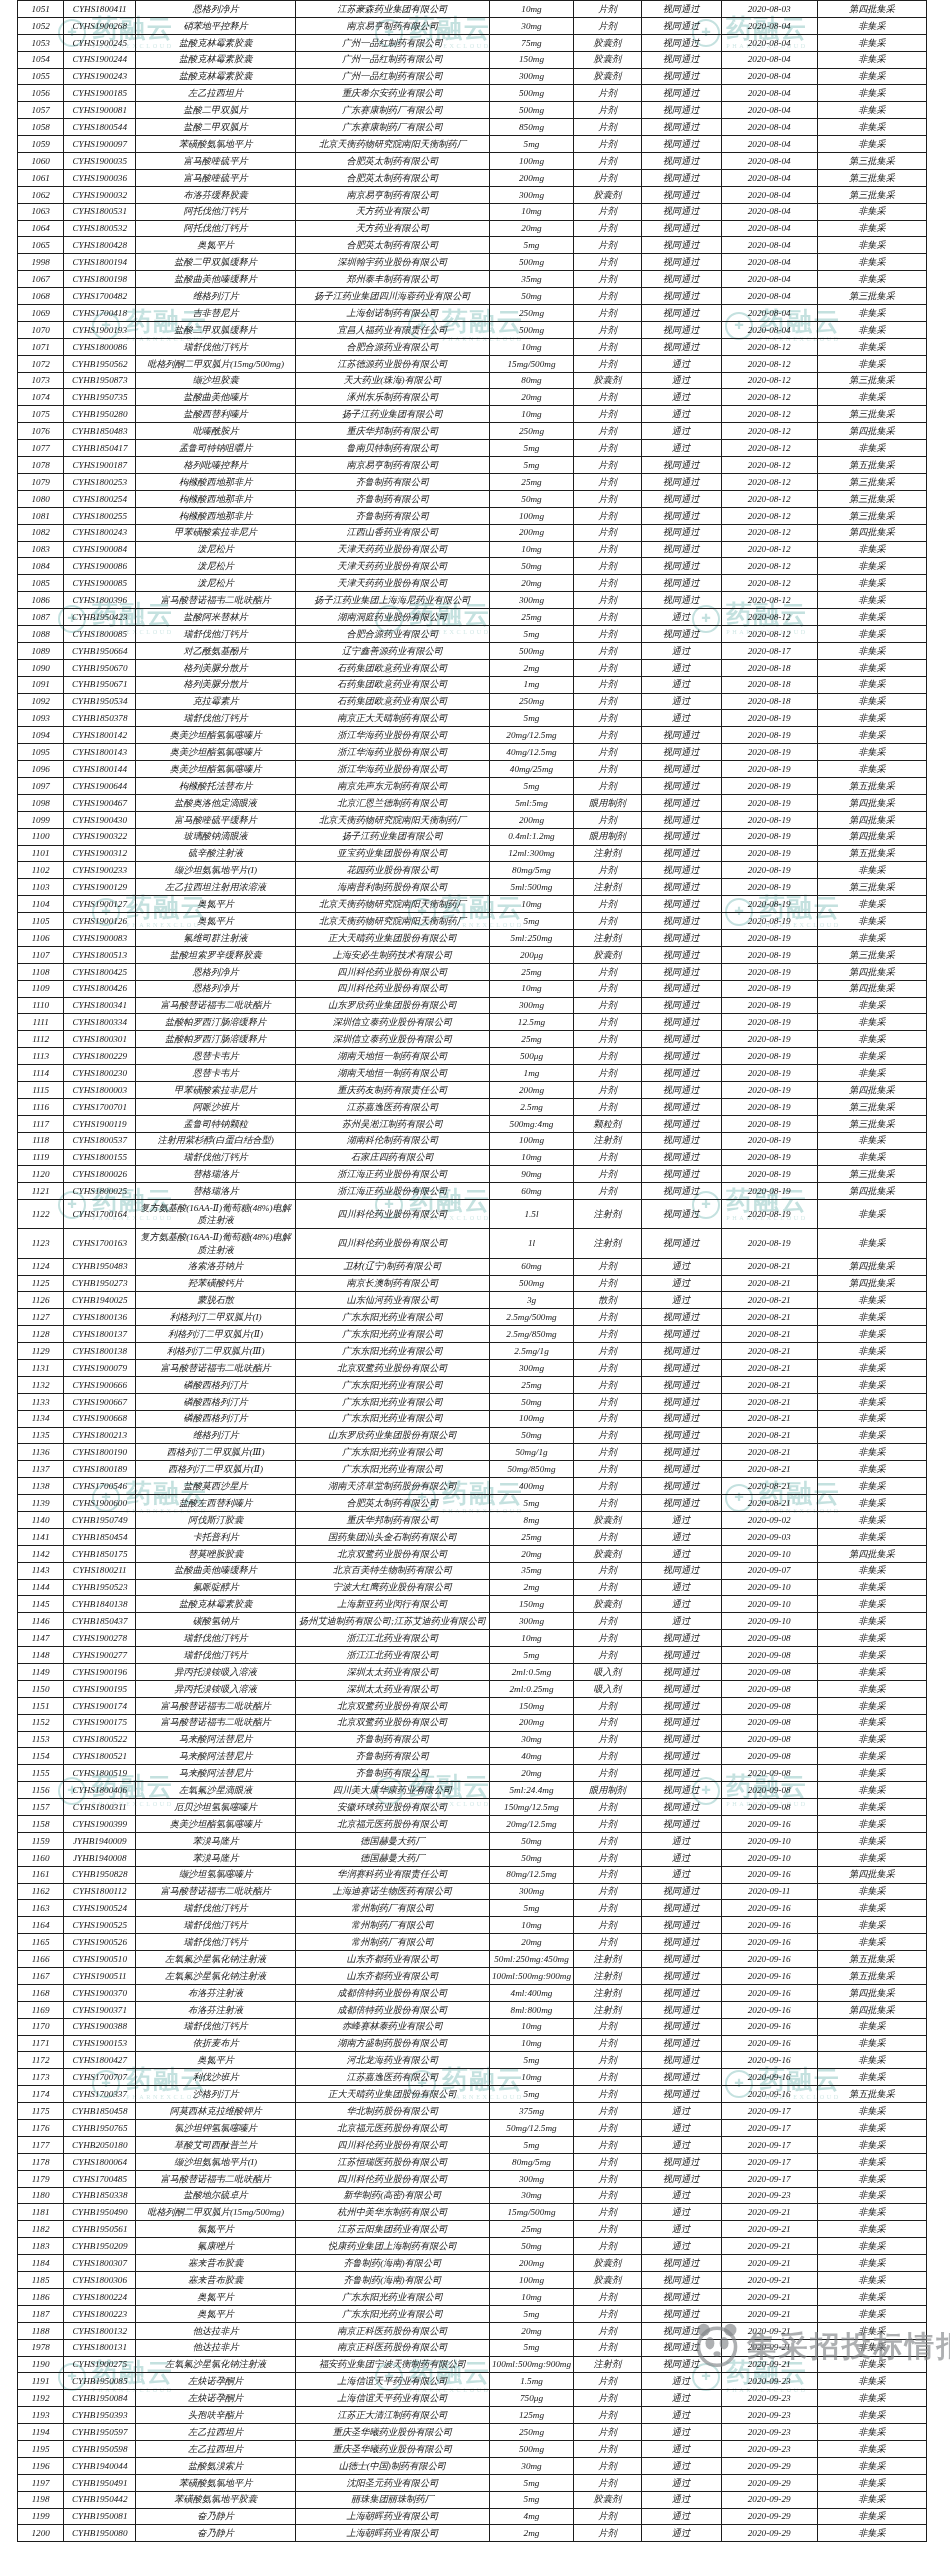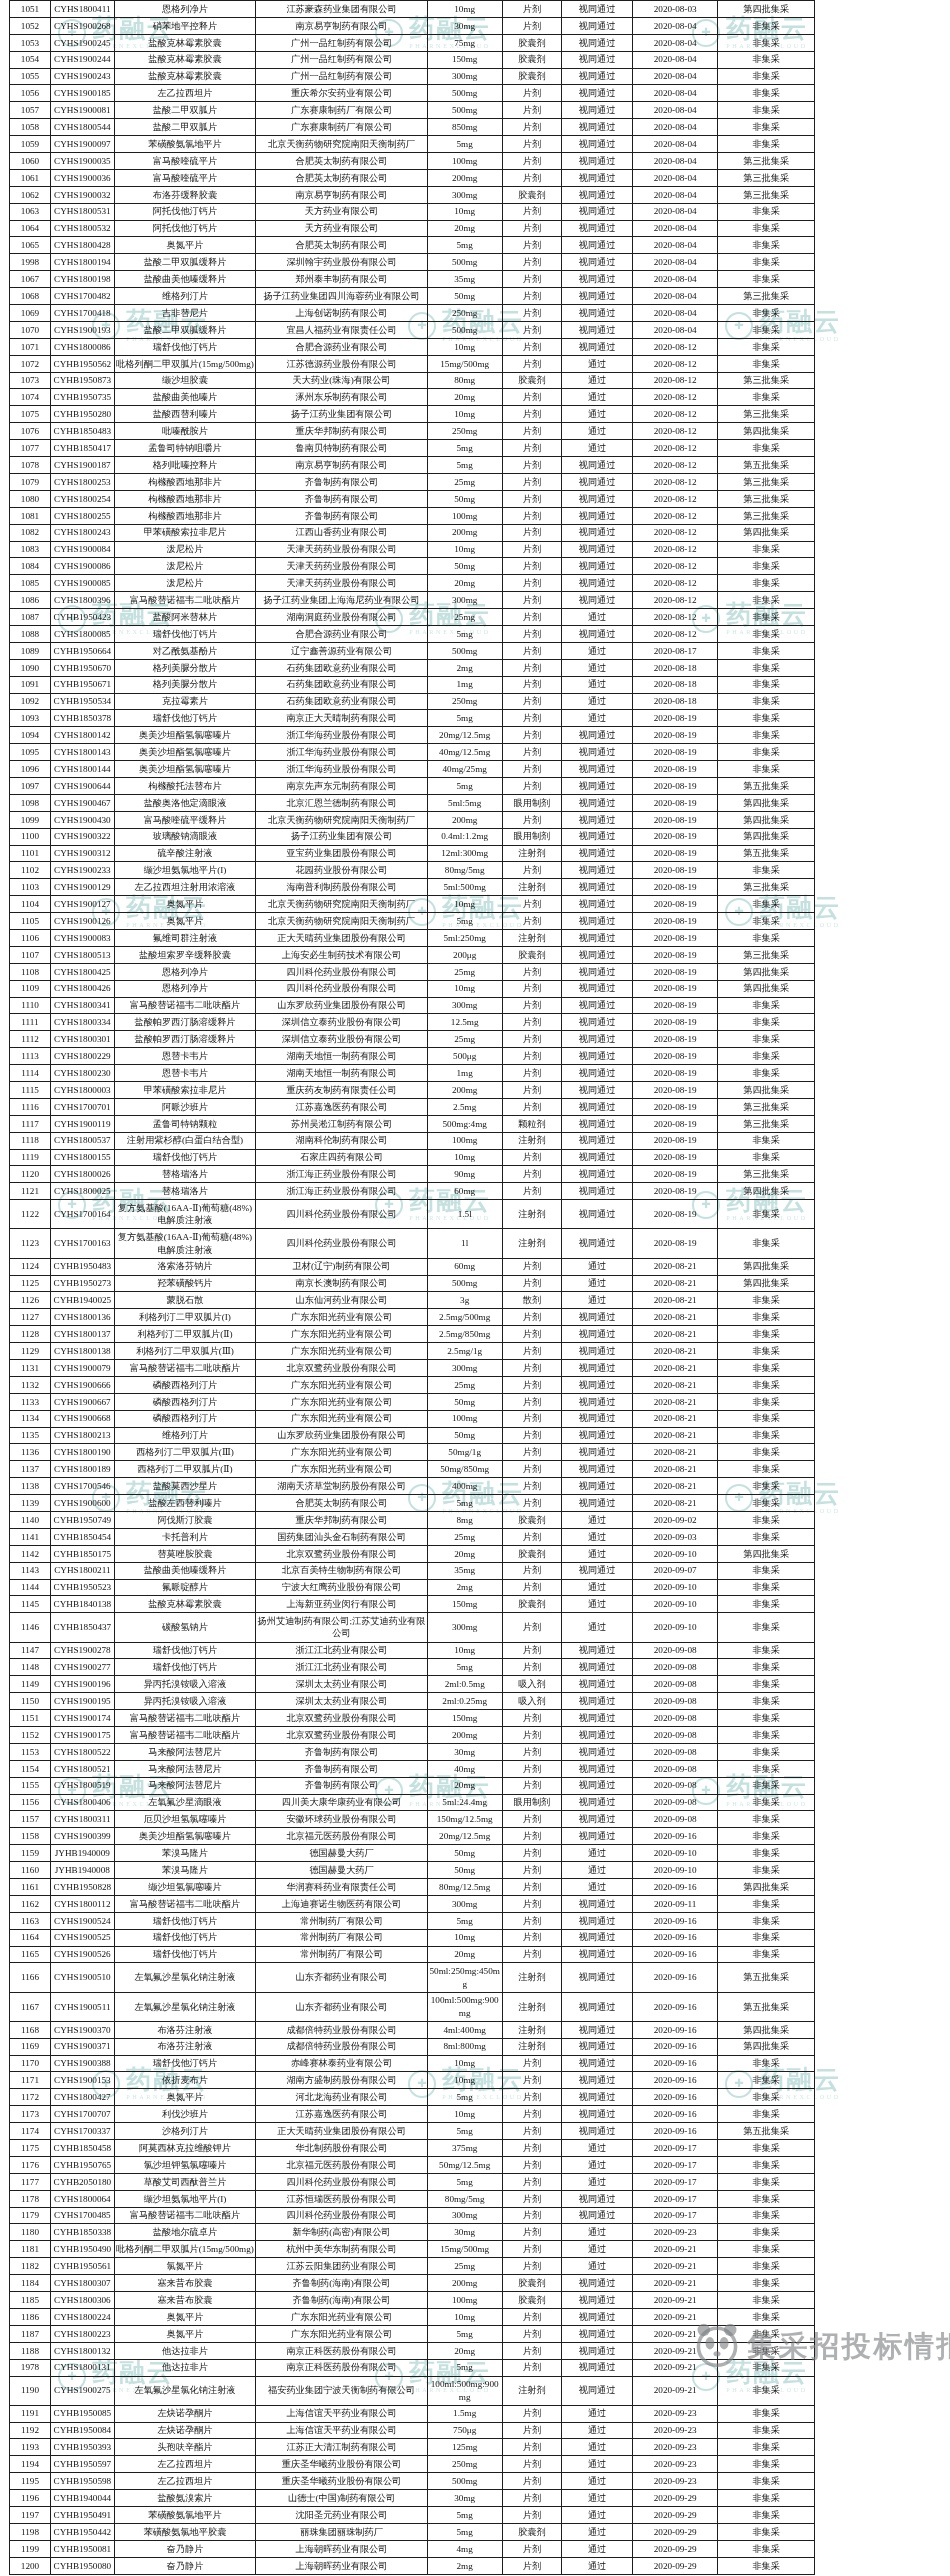--- a/index.html
+++ b/index.html
@@ -5,21 +5,21 @@
   html,body{margin:0;padding:0;background:#ffffff;}
   body{width:950px;font-family:"Liberation Serif","DejaVu Serif",serif;}
   .page{position:relative;width:950px;height:2576px;overflow:hidden;background:#fff;}
   .wm-layer{position:absolute;inset:0;z-index:0;pointer-events:none;}
   .wm{position:absolute;display:flex;align-items:center;gap:6.2px;color:rgba(70,162,156,0.32);}
   .wm-ring{width:24px;height:24px;border:2.6px solid rgba(70,162,156,0.32);border-radius:50%;
            display:flex;align-items:center;justify-content:center;font-size:11.4px;line-height:1;}
   .wm-block{display:flex;flex-direction:column;align-items:flex-start;line-height:1;}
   .wm-text{font-size:25.5px;font-weight:bold;letter-spacing:1.8px;}
   .wm-sub{font-size:6.2px;letter-spacing:2.6px;color:rgba(70,162,156,0.26);margin-top:1.8px;}
-  table{border-collapse:collapse;table-layout:fixed;width:806px;margin-left:9px;position:relative;z-index:1;}
+  table{border-collapse:collapse;table-layout:fixed;width:910px;margin-left:17px;position:relative;z-index:1;font-style:italic;}
   td{border:0.9px solid #1d1d1d;text-align:center;vertical-align:middle;
      font-size:9.2px;line-height:12.3px;padding:1.8px 0.9px;color:#141414;word-break:break-all;}
   .stamp{position:absolute;z-index:2;top:2322px;left:694px;display:flex;align-items:center;gap:7px;
          color:rgba(125,128,131,0.62);}
   .stamp-text{font-size:29px;font-weight:bold;letter-spacing:2.6px;white-space:nowrap;
               font-family:"Liberation Sans","DejaVu Sans",sans-serif;}
 </style>
 </head>
 <body>
 
@@ -1657,20 +1657,31 @@
           <td class="c-conclusion">通过</td>
           <td class="c-approval_date">2020-09-21</td>
           <td class="c-note">非集采</td>
         </tr>
         <tr>
           <td class="c-seq">1182</td>
           <td class="c-acceptance_no">CYHB1950561</td>
           <td class="c-drug_name">氯氮平片</td>
           <td class="c-company">江苏云阳集团药业有限公司</td>
           <td class="c-spec">25mg</td>
+          <td class="c-dosage_form">片剂</td>
+          <td class="c-conclusion">通过</td>
+          <td class="c-approval_date">2020-09-21</td>
+          <td class="c-note">非集采</td>
+        </tr>
+        <tr>
+          <td class="c-seq">1183</td>
+          <td class="c-acceptance_no">CYHB1950209</td>
+          <td class="c-drug_name">氟康唑片</td>
+          <td class="c-company">悦康药业集团上海制药有限公司</td>
+          <td class="c-spec">50mg</td>
           <td class="c-dosage_form">片剂</td>
           <td class="c-conclusion">通过</td>
           <td class="c-approval_date">2020-09-21</td>
           <td class="c-note">非集采</td>
         </tr>
         <tr>
           <td class="c-seq">1184</td>
           <td class="c-acceptance_no">CYHS1800307</td>
           <td class="c-drug_name">塞来昔布胶囊</td>
           <td class="c-company">齐鲁制药(海南)有限公司</td>

